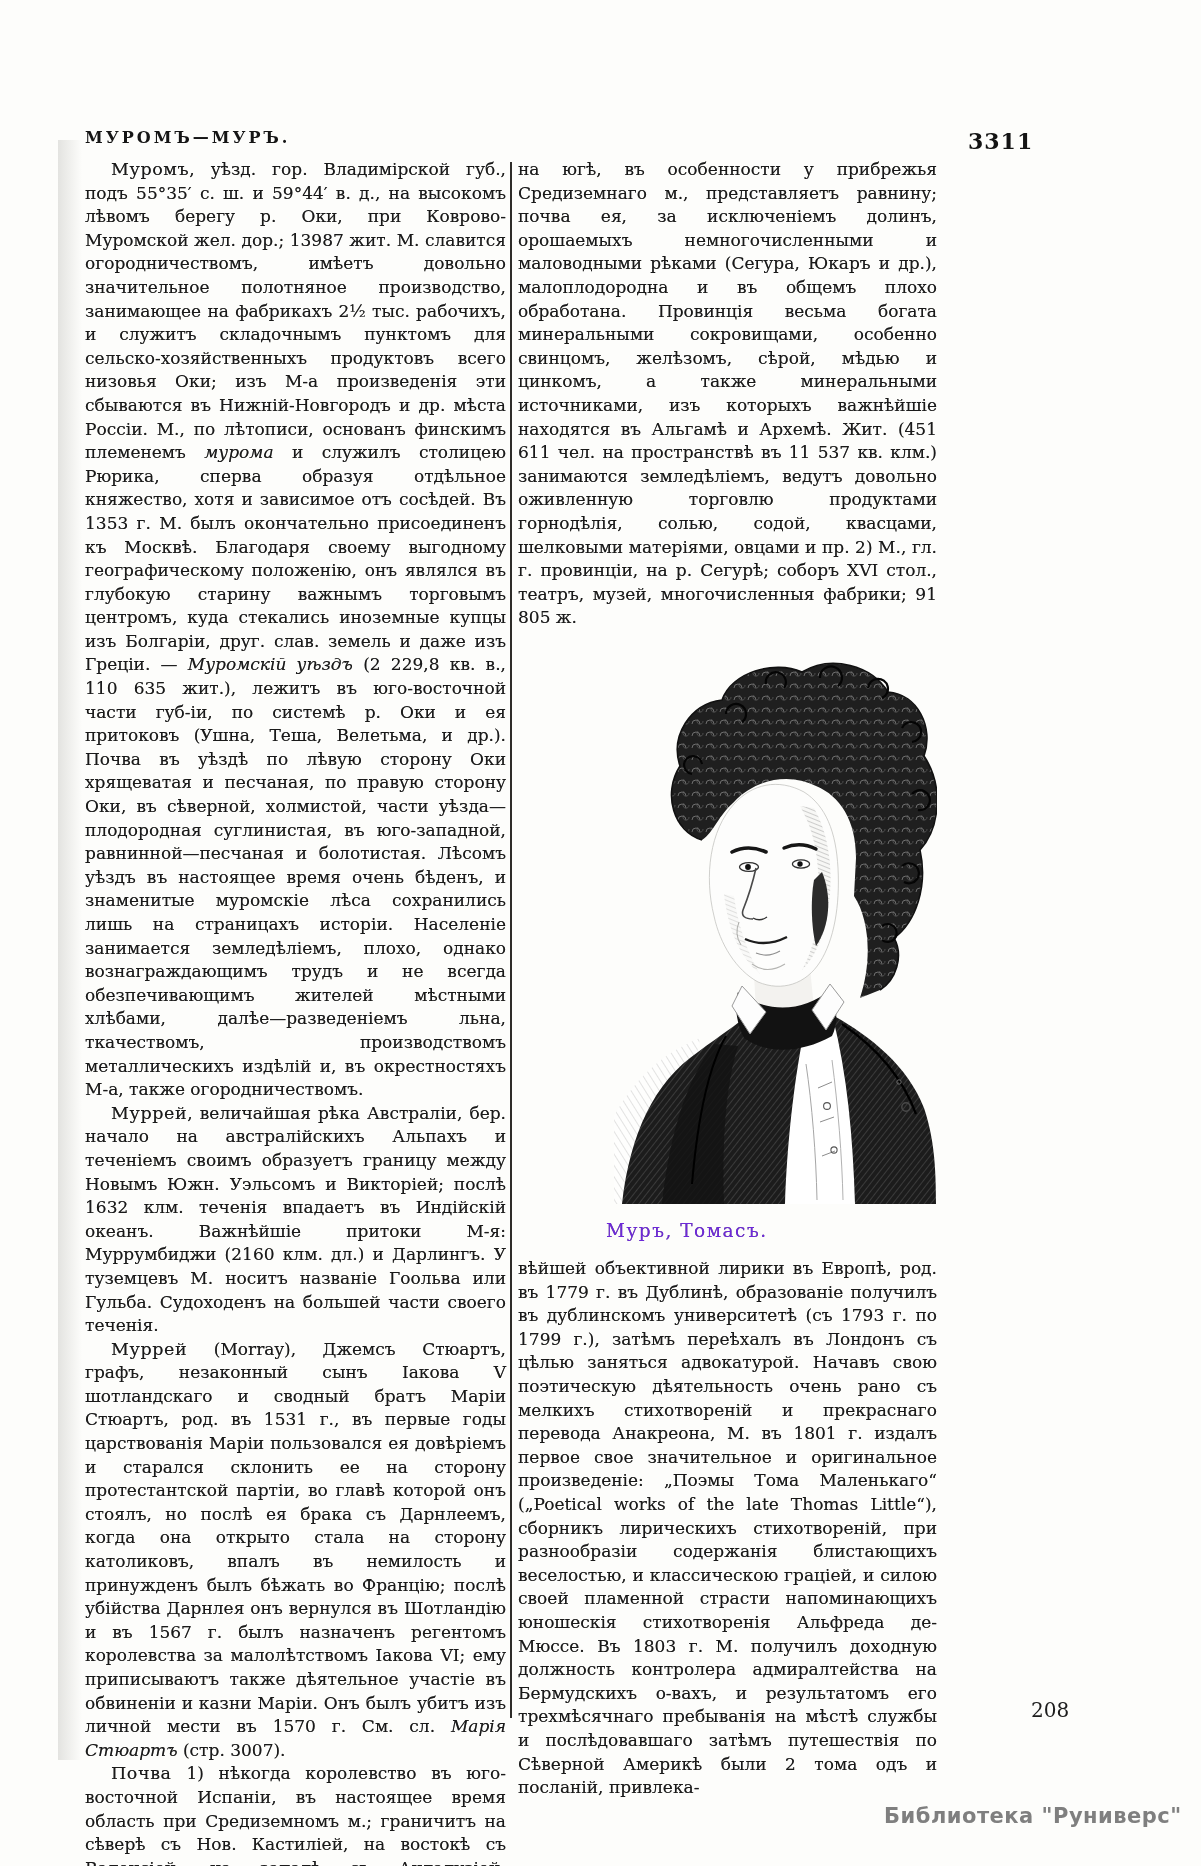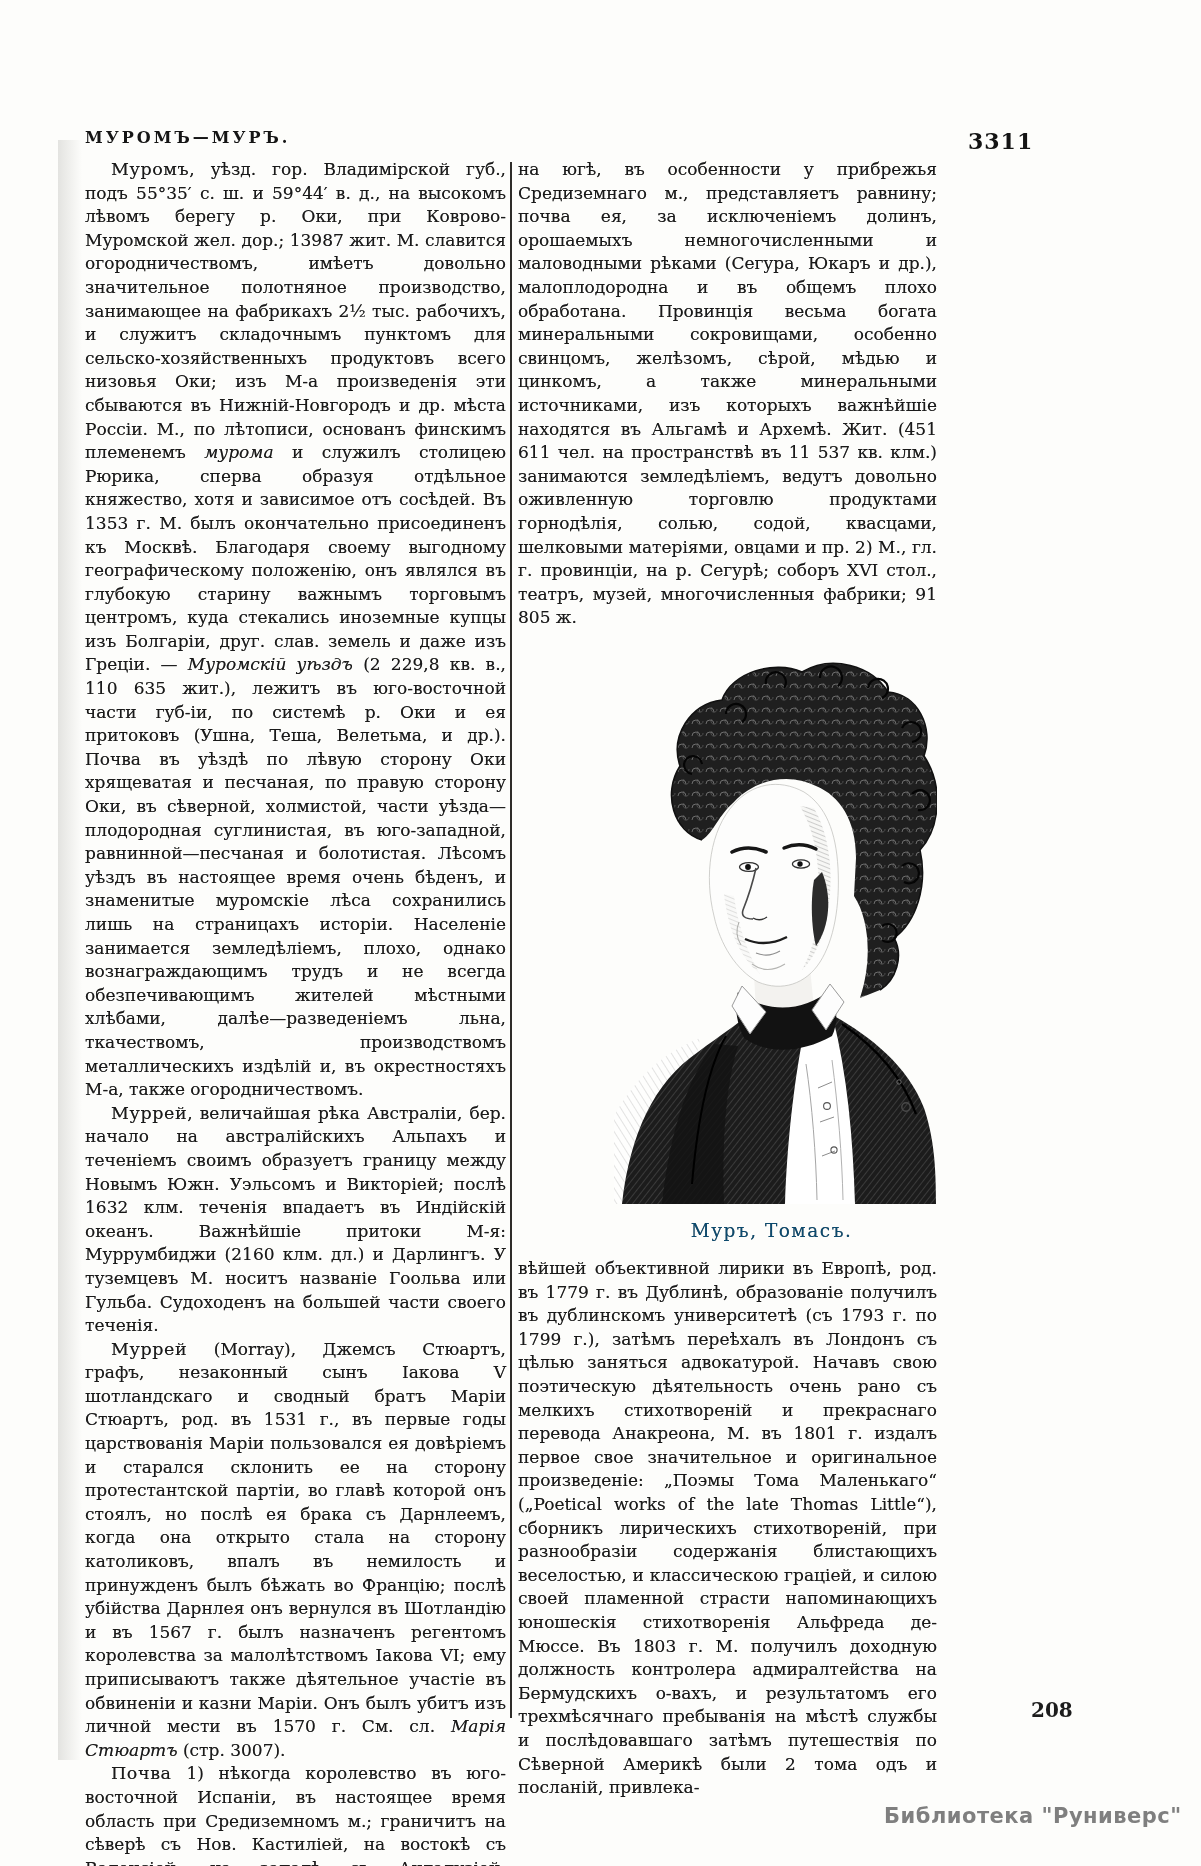--- a/index.html
+++ b/index.html
@@ -32,26 +32,26 @@
   .divider{
     position:absolute;left:425px;top:4px;width:2px;height:1556px;
     background:#2e2c29;
   }
   p.para{margin:0;text-indent:26px;}
   p.para.noindent{text-indent:0;}
   .lead{font-weight:normal;letter-spacing:.6px;font-size:17.5px;}
   .ital{font-style:italic;}
   figure.portrait{margin:14px 0 14px 88px;width:331px;}
   figcaption{
-    text-align:center;font-size:18.5px;letter-spacing:1.5px;
-    margin-top:9px;color:#0c4a6e;font-weight:500;
+    font-size:18.5px;letter-spacing:1.5px;
+    margin-top:9px;color:#6d28d9;font-weight:500;
   }
   .sig-mark{
     position:absolute;left:1031px;top:1698px;
-    font-size:20px;font-weight:bold;color:#1c1c1c;
+    font-size:20px;font-weight:normal;color:#1c1c1c;
   }
   .watermark{
     position:absolute;left:884px;top:1804px;
     font-family:"DejaVu Sans", sans-serif;font-weight:bold;
     font-size:21px;color:#7f7f7f;letter-spacing:.5px;
   }
 </style>
 </head>
 <body>
 

